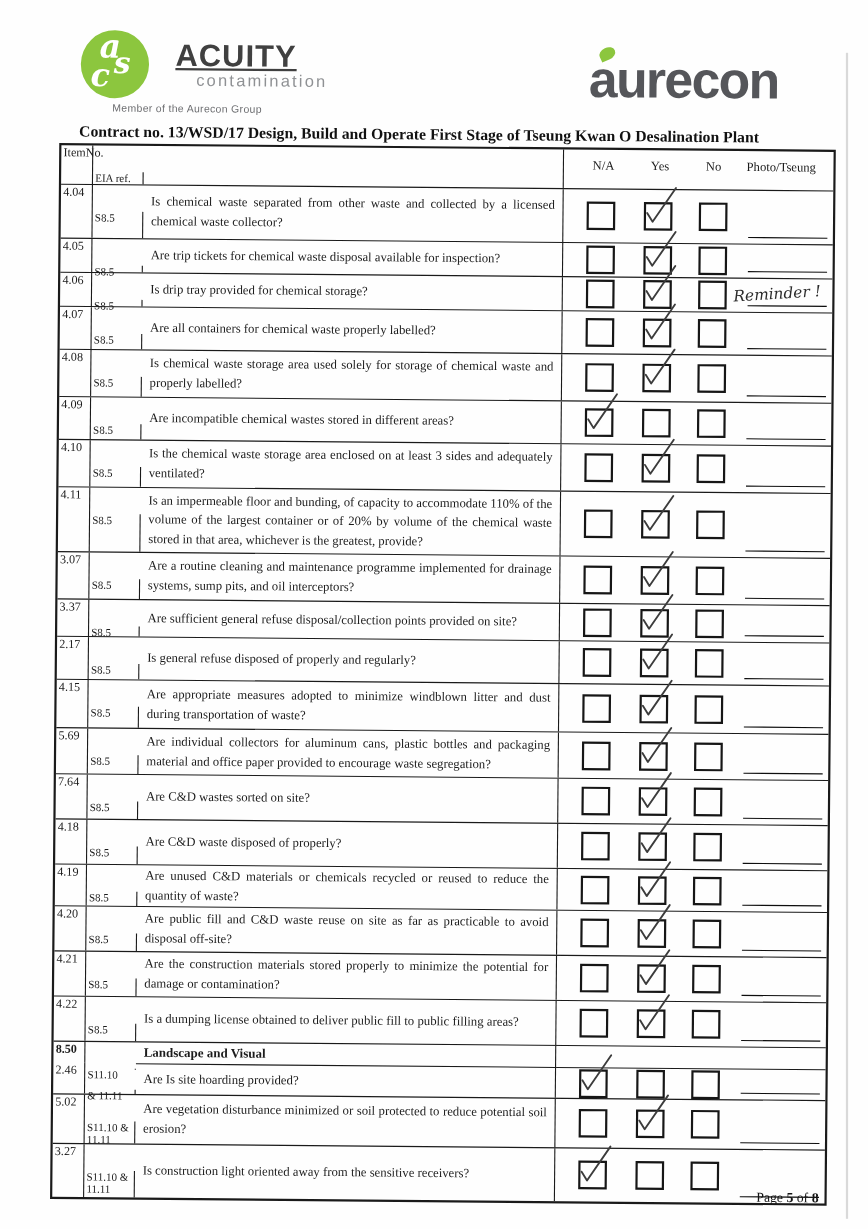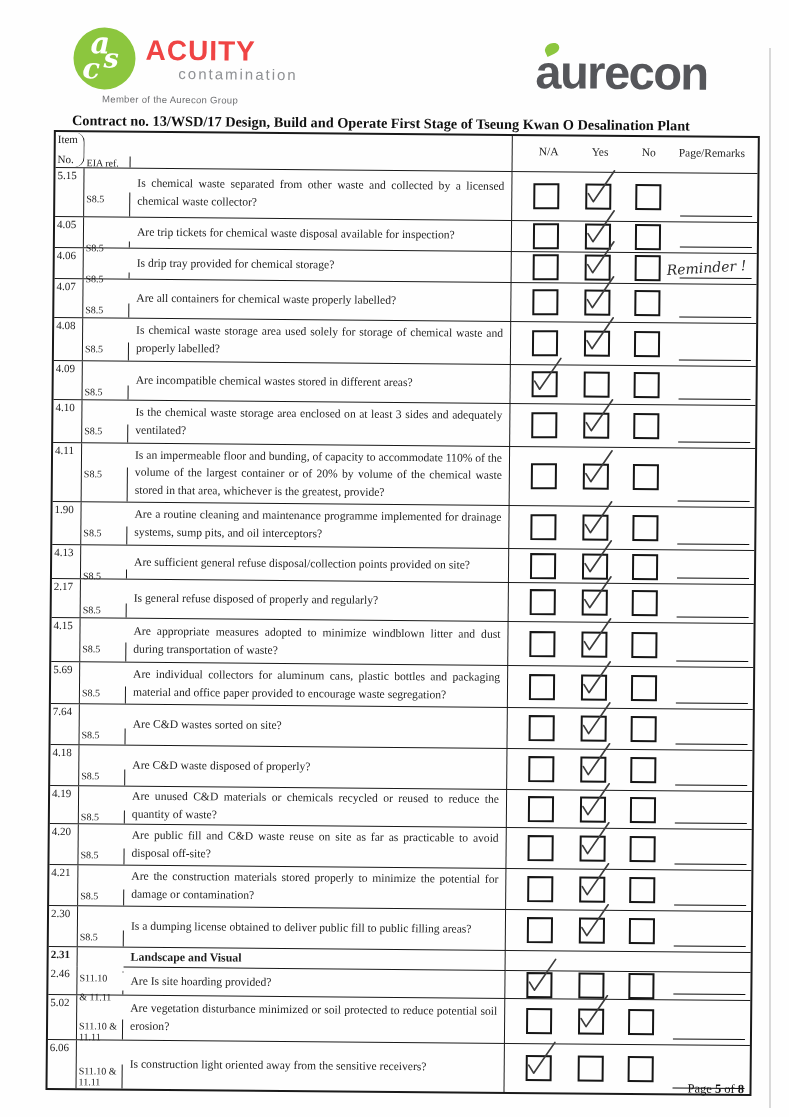--- a/index.html
+++ b/index.html
@@ -8,22 +8,22 @@
   .sheet{position:absolute;left:0;top:0;width:789px;height:1117px;
          transform:rotate(0.5deg);transform-origin:60px 0;}
   
   .acuity-circle{position:absolute;left:74px;top:27px;width:62px;height:62px;border-radius:50%;
         background:#8cc63e;}
   .acuity-circle span{position:absolute;color:#ffffff;font-family:"DejaVu Serif",serif;
         font-style:italic;font-weight:bold;line-height:1;}
   .m-a{left:17px;top:1px;font-size:30px;}
   .m-s{left:30px;top:17px;font-size:27px;}
   .m-c{left:9px;top:27px;font-size:29px;}
-  .acuity-name{position:absolute;left:146px;top:34px;font-family:"Liberation Sans",sans-serif;
-        font-weight:bold;font-size:28px;letter-spacing:1px;color:#ef4444;}
+  .acuity-name{position:absolute;left:160px;top:34px;font-family:"Liberation Sans",sans-serif;
+        font-weight:bold;font-size:28px;letter-spacing:1px;color:#404040;text-decoration:underline;}
   .acuity-sub{position:absolute;left:179px;top:64px;font-family:"Liberation Sans",sans-serif;
         font-size:15px;letter-spacing:2px;color:#8f9194;}
   .acuity-member{position:absolute;left:103px;top:93px;font-family:"Liberation Sans",sans-serif;
         font-size:9.5px;color:#6d6e71;letter-spacing:.3px;}
   .aurecon{position:absolute;left:536px;top:40px;font-family:"Liberation Sans",sans-serif;
         font-weight:bold;font-size:47px;letter-spacing:-1.5px;color:#55565a;}
   .aurecon-leaf{position:absolute;left:545px;top:39px;width:15px;height:11px;background:#8cc63e;
         border-radius:50% 50% 50% 0;transform:rotate(-25deg);}
   
   .doc-title{position:absolute;left:73px;top:112px;width:695px;font-weight:bold;
@@ -37,21 +37,21 @@
   #table-rows .row:first-child{border-top:none;}
   .row.merge-top{border-top:none;}
   .row.merge-top .c-q,.row.merge-top .c-chk{border-top:1.4px solid #1a1a1a;}
   .c-item{width:26px;border-right:1.4px solid #1a1a1a;font-size:11px;padding:1px 0 0 2px;flex:none;}
   .c-eia{width:43px;border-right:1.4px solid #1a1a1a;font-size:10px;padding:1px 0 0 2px;flex:none;
         word-break:keep-all;margin-top:24px;}
   .c-q{flex:1;border-right:1.6px solid #1a1a1a;font-size:11.6px;line-height:1.52;
         padding:1px 7px;display:flex;align-items:center;}
   .c-q span{display:block;width:100%;text-align:justify;}
   .c-chk{width:245px;position:relative;flex:none;}
-  .hcell{display:flex;flex-direction:column;justify-content:space-between;padding-bottom:2px;border-radius:10px;}
+  .hcell{display:flex;justify-content:space-between;padding-bottom:2px;}
   .hq{border-right:1.6px solid #1a1a1a;flex:1;}
   .hlab{position:absolute;top:9px;font-size:11.5px;color:#1c1c1c;}
   .section .c-item,.section .c-q{font-weight:bold;}
   .section .c-q{font-size:11.8px;}
   .box{position:absolute;top:50%;margin-top:-13px;width:22px;height:22px;
         border:2px solid #161616;background:transparent;}
   .tick{position:absolute;top:50%;margin-top:-28px;width:38px;height:40px;overflow:visible;
         pointer-events:none;}
   .tick polyline{fill:none;stroke:#3c3c3c;stroke-width:1.7;stroke-linecap:round;stroke-linejoin:round;}
   .rline{position:absolute;right:5px;bottom:5px;width:72px;border-bottom:1.7px solid #0e0e0e;}
@@ -86,26 +86,26 @@
         <div class="c-item hcell">
           <span>Item</span>
           <span>No.</span>
         </div>
         <div class="c-eia">EIA ref.</div>
         <div class="hq"></div>
         <div class="c-chk">
           <span class="hlab" style="left:26px">N/A</span>
           <span class="hlab" style="left:79px">Yes</span>
           <span class="hlab" style="left:129px">No</span>
-          <span class="hlab" style="left:166px">Page/Remarks</span>
+          <span class="hlab" style="left:166px">Photo/Tseung</span>
         </div>
       </div>
       <div id="table-rows">
           <div class="row" style="height: 48px;">
-            <div class="c-item">5.15</div>
+            <div class="c-item">4.04</div>
             <div class="c-eia">S8.5</div>
             <div class="c-q">
               <span>Is chemical waste separated from other waste and collected by a licensed chemical waste collector?</span>
             </div>
             <div class="c-chk">
               <span class="box" style="left: 21px;"></span>
               <span class="box" style="left: 73px;"></span>
               <span class="box" style="left: 123px;"></span>
               <svg class="tick" style="left: 68px;">
                 <polyline points="8,25 13,33 34,2"></polyline>
@@ -220,37 +220,37 @@
               <span class="box" style="left: 21px;"></span>
               <span class="box" style="left: 73px;"></span>
               <span class="box" style="left: 123px;"></span>
               <svg class="tick" style="left: 68px;">
                 <polyline points="8,25 13,33 34,2"></polyline>
               </svg>
               <span class="rline"></span>
             </div>
           </div>
           <div class="row" style="height: 42px;">
-            <div class="c-item">1.90</div>
+            <div class="c-item">3.07</div>
             <div class="c-eia">S8.5</div>
             <div class="c-q">
               <span>Are a routine cleaning and maintenance programme implemented for drainage systems, sump pits, and oil interceptors?</span>
             </div>
             <div class="c-chk">
               <span class="box" style="left: 21px;"></span>
               <span class="box" style="left: 73px;"></span>
               <span class="box" style="left: 123px;"></span>
               <svg class="tick" style="left: 68px;">
                 <polyline points="8,25 13,33 34,2"></polyline>
               </svg>
               <span class="rline"></span>
             </div>
           </div>
           <div class="row" style="height: 33px;">
-            <div class="c-item">4.13</div>
+            <div class="c-item">3.37</div>
             <div class="c-eia">S8.5</div>
             <div class="c-q">
               <span>Are sufficient general refuse disposal/collection points provided on site?</span>
             </div>
             <div class="c-chk">
               <span class="box" style="left: 21px;"></span>
               <span class="box" style="left: 73px;"></span>
               <span class="box" style="left: 123px;"></span>
               <svg class="tick" style="left: 68px;">
                 <polyline points="8,25 13,33 34,2"></polyline>
@@ -380,37 +380,37 @@
               <span class="box" style="left: 21px;"></span>
               <span class="box" style="left: 73px;"></span>
               <span class="box" style="left: 123px;"></span>
               <svg class="tick" style="left: 68px;">
                 <polyline points="8,25 13,33 34,2"></polyline>
               </svg>
               <span class="rline"></span>
             </div>
           </div>
           <div class="row" style="height: 40px;">
-            <div class="c-item">2.30</div>
+            <div class="c-item">4.22</div>
             <div class="c-eia">S8.5</div>
             <div class="c-q">
               <span>Is a dumping license obtained to deliver public fill to public filling areas?</span>
             </div>
             <div class="c-chk">
               <span class="box" style="left: 21px;"></span>
               <span class="box" style="left: 73px;"></span>
               <span class="box" style="left: 123px;"></span>
               <svg class="tick" style="left: 68px;">
                 <polyline points="8,25 13,33 34,2"></polyline>
               </svg>
               <span class="rline"></span>
             </div>
           </div>
           <div class="row section" style="height: 19px;">
-            <div class="c-item">2.31</div>
+            <div class="c-item">8.50</div>
             <div class="c-eia">S11.10</div>
             <div class="c-q">
               <span>Landscape and Visual</span>
             </div>
             <div class="c-chk"></div>
           </div>
           <div class="row merge-top" style="height: 28px;">
             <div class="c-item">2.46</div>
             <div class="c-eia">&amp; 11.11</div>
             <div class="c-q">
@@ -436,21 +436,21 @@
               <span class="box" style="left: 21px;"></span>
               <span class="box" style="left: 73px;"></span>
               <span class="box" style="left: 123px;"></span>
               <svg class="tick" style="left: 68px;">
                 <polyline points="8,25 13,33 34,2"></polyline>
               </svg>
               <span class="rline"></span>
             </div>
           </div>
           <div class="row" style="height: 48px;">
-            <div class="c-item">6.06</div>
+            <div class="c-item">3.27</div>
             <div class="c-eia">S11.10 &amp; 11.11</div>
             <div class="c-q">
               <span>Is construction light oriented away from the sensitive receivers?</span>
             </div>
             <div class="c-chk">
               <span class="box" style="left: 21px;"></span>
               <span class="box" style="left: 73px;"></span>
               <span class="box" style="left: 123px;"></span>
               <svg class="tick" style="left: 16px;">
                 <polyline points="8,25 13,33 34,2"></polyline>

